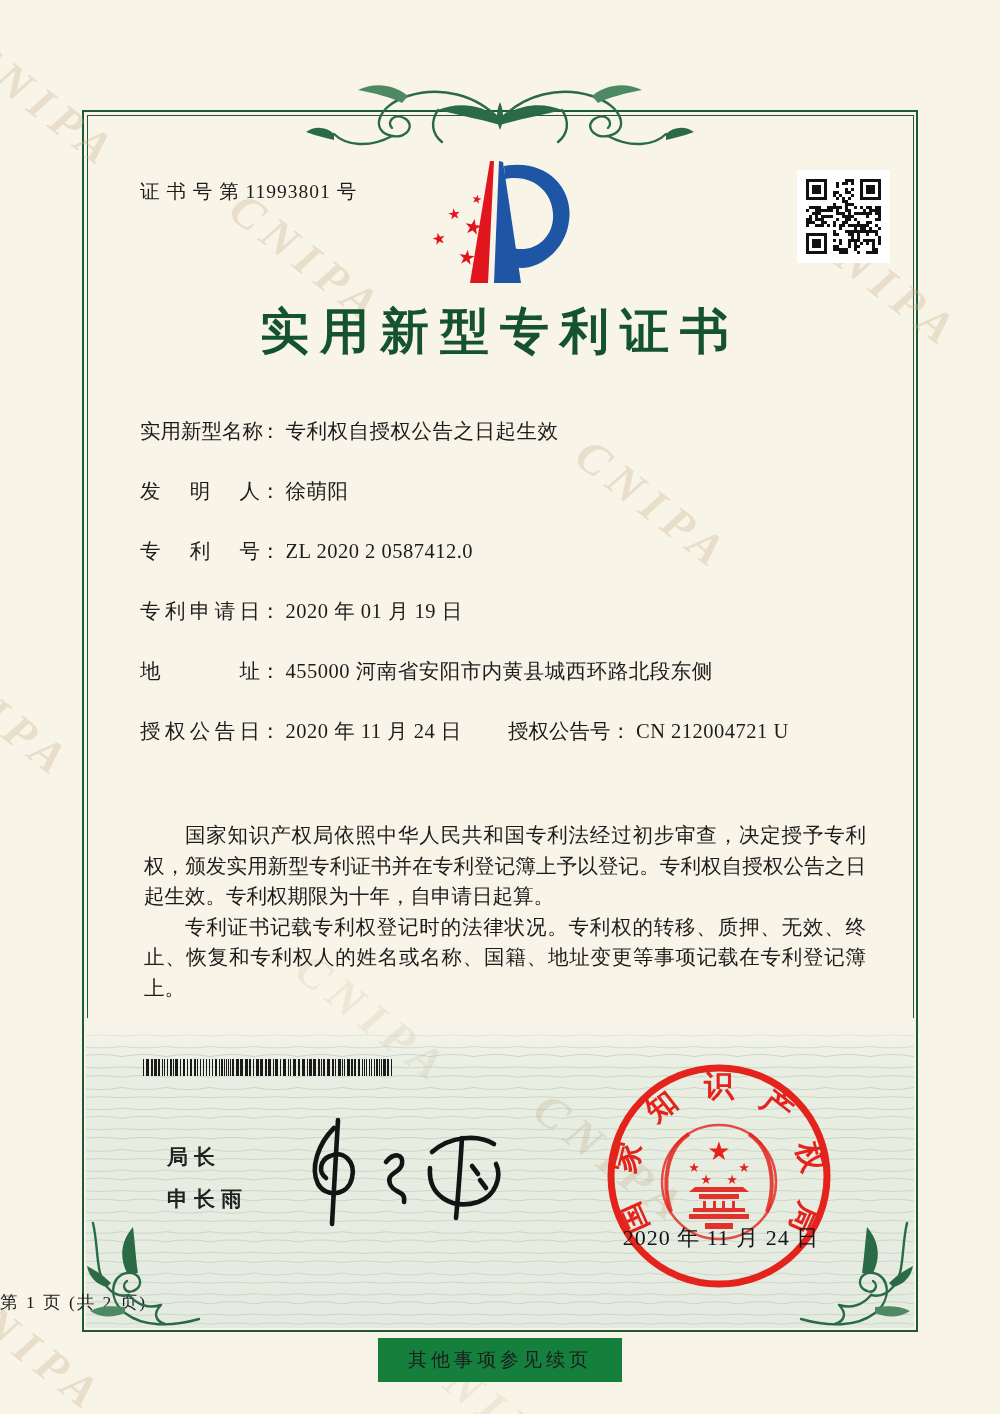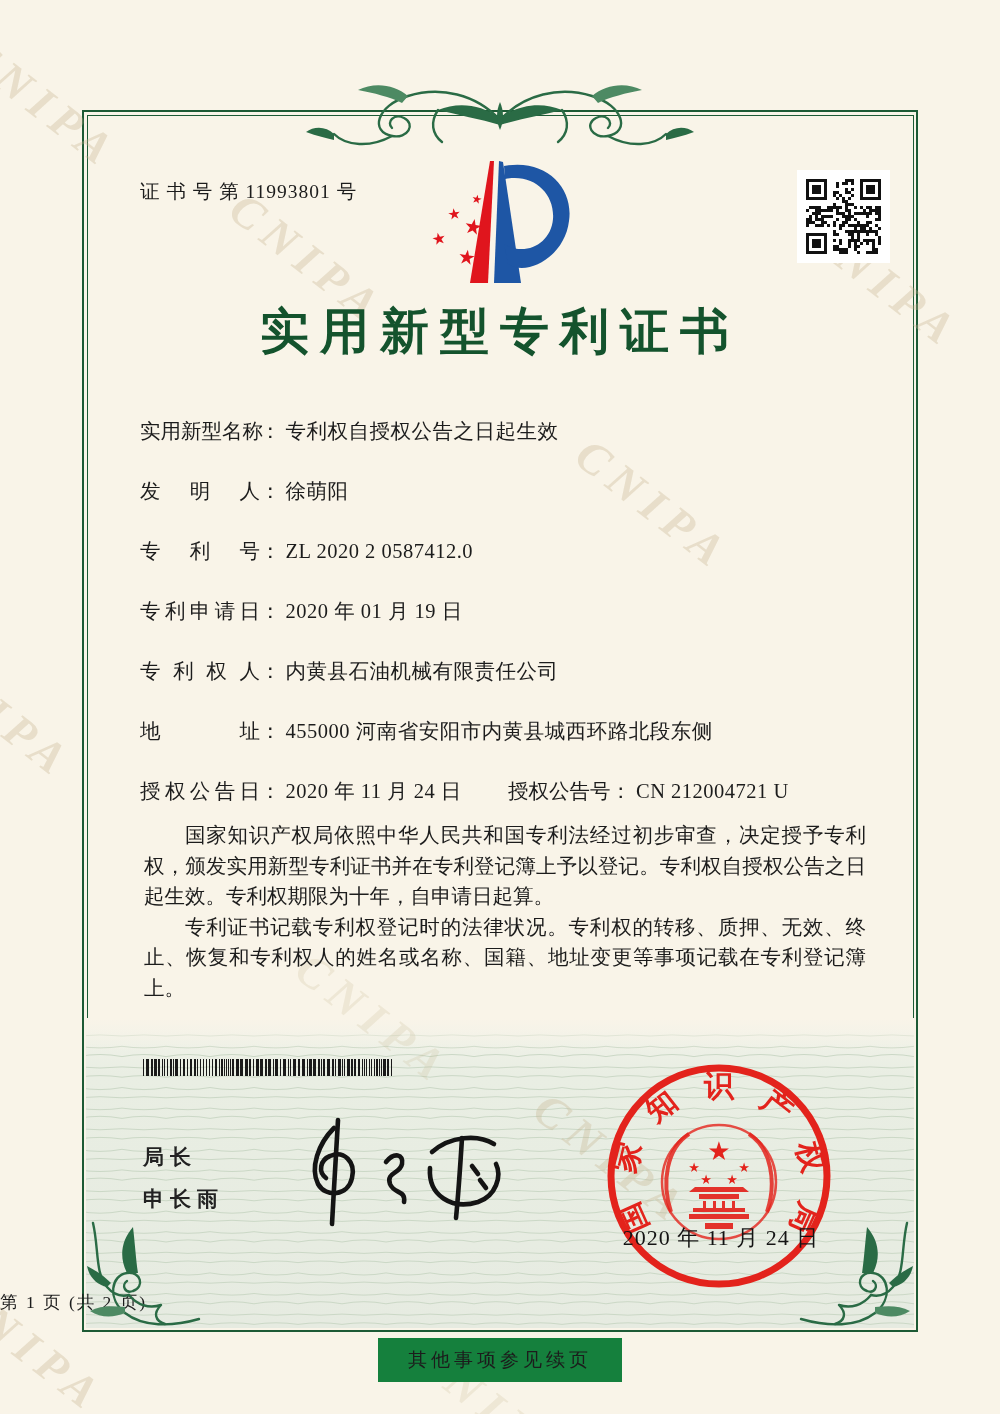--- a/index.html
+++ b/index.html
@@ -51,21 +51,21 @@
              background:linear-gradient(180deg,#f2f3ea 0%,#e9eee3 18%,#e6ebe1 100%);overflow:hidden;}
   .guilloche::before{content:"";position:absolute;left:0;top:0;right:0;height:34px;
              background:linear-gradient(#f9f4e8,rgba(249,244,232,0));z-index:1;}
   #waves path{stroke:#cbd8c6;stroke-width:1;fill:none;}
 
   .barcode{position:absolute;left:143px;top:1059px;z-index:3;}
   #barcode-svg rect{fill:#1a1a1a;}
 
   .director{position:absolute;left:143px;top:1143px;z-index:3;
             font-family:"Liberation Sans",sans-serif;font-size:21px;font-weight:600;letter-spacing:6px;color:#222;}
-  .director div{margin-bottom:14px;}
+  .director div{margin-bottom:14px;margin-left:24px;}
 
   .signature{position:absolute;left:282px;top:1110px;z-index:3;}
   .signature path{stroke:#141414;stroke-width:4.6;fill:none;stroke-linecap:round;stroke-linejoin:round;}
 
   .seal{position:absolute;left:601px;top:1058px;z-index:3;}
   #seal-arc text{font-size:30px;font-weight:bold;fill:#e3231c;font-family:"Liberation Serif",serif;}
   .seal .emblem{fill:#e3231c;}
   .seal .emblem-star{font-family:"DejaVu Sans",sans-serif;fill:#e3231c;}
   .seal-date{position:absolute;left:601px;top:1223px;width:240px;text-align:center;font-size:22px;
              z-index:4;color:#141414;letter-spacing:1px;}
@@ -473,23 +473,20 @@
     <div class="frow">
       <span class="flabel">发明人</span><span>：</span><span class="fvalue">徐萌阳</span>
     </div>
     <div class="frow">
       <span class="flabel">专利号</span><span>：</span><span class="fvalue">ZL 2020 2 0587412.0</span>
     </div>
     <div class="frow">
       <span class="flabel">专利申请日</span><span>：</span><span class="fvalue">2020 年 01 月 19 日</span>
     </div>
     <div class="frow">
-      <span class="flabel">专利权人</span><span>：</span><span class="fvalue">内黄县石油机械有限责任公司</span>
-    </div>
-    <div class="frow">
       <span class="flabel">地址</span><span>：</span><span class="fvalue">455000  河南省安阳市内黄县城西环路北段东侧</span>
     </div>
     <div class="frow">
       <span class="flabel">授权公告日</span><span>：</span><span class="fvalue">2020 年 11 月 24 日</span>
       <span class="grant-right">
         <span>授权公告号</span><span>：</span><span class="fvalue">CN 212004721 U</span>
       </span>
     </div>
   </div>
 

